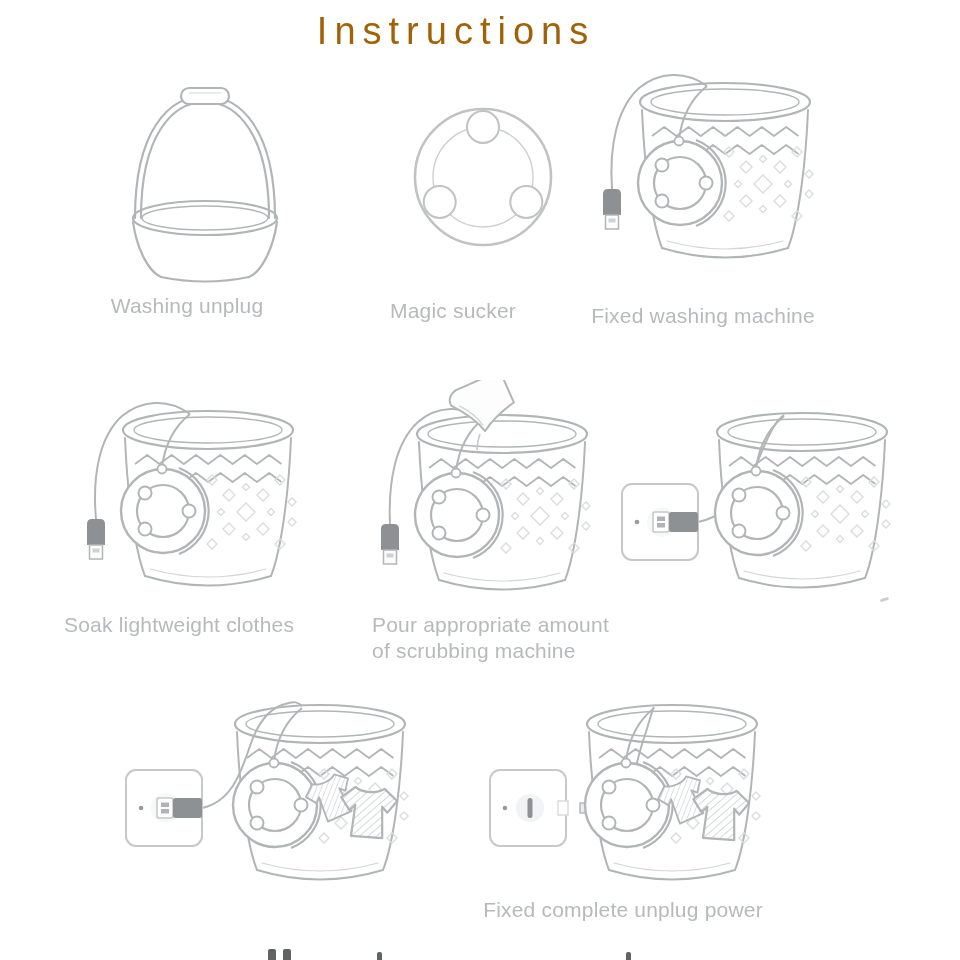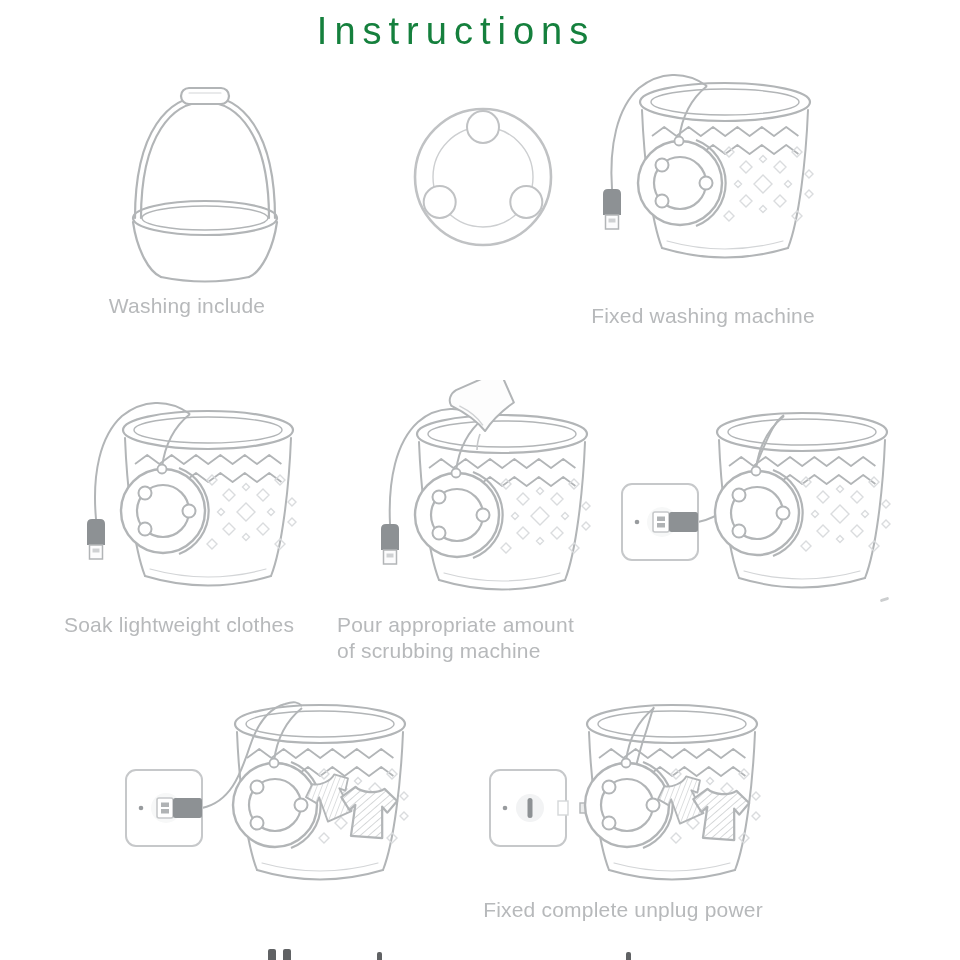--- a/index.html
+++ b/index.html
@@ -1,19 +1,19 @@
 <!DOCTYPE html>
 <html><head>
 <meta charset="utf-8">
 <style>
   html,body{margin:0;padding:0;background:#ffffff;}
   #canvas{position:relative;width:960px;height:960px;background:#ffffff;overflow:hidden;
           font-family:"Liberation Sans", sans-serif;}
   #title{position:absolute;left:0;top:10px;width:912px;text-align:center;
-         font-size:38px;font-weight:400;color:#15803d;letter-spacing:7px;margin:0;}
+         font-size:38px;font-weight:400;color:#a16207;letter-spacing:7px;margin:0;}
   .art{position:absolute;}
   .cap{position:absolute;width:300px;font-size:21px;line-height:26px;color:#b7b9bb;
        letter-spacing:0.2px;}
   .cap.center{text-align:center;}
   .cap.left{text-align:left;}
   .cutmark{position:absolute;background:#606264;border-radius:2px 2px 0 0;}
   .artifact{position:absolute;background:#cccecf;border-radius:2px;transform:rotate(-18deg);}
 </style>
 </head>
 <body>
@@ -107,26 +107,29 @@
         <circle cx="31.7" cy="100" r="16" fill="#ffffff" stroke="#c0c2c4" stroke-width="2"></circle>
         <circle cx="118.3" cy="100" r="16" fill="#ffffff" stroke="#c0c2c4" stroke-width="2"></circle>
       </symbol>
     </defs>
   </svg>
 
   <svg class="art" style="left:105px;top:70px" width="200" height="215" viewBox="0 0 200 215">
     <use href="#sym-bucket-handle" width="200" height="215"></use>
   </svg>
   <div class="cap center" style="left:37px;top:293px">
-    <div>Washing include</div>
+    <div>Washing unplug</div>
   </div>
 
   <svg class="art" style="left:408px;top:102px" width="150" height="150" viewBox="0 0 150 150">
     <use href="#sym-sucker" width="150" height="150"></use>
   </svg>
+  <div class="cap center" style="left:303px;top:298px">
+    <div>Magic sucker</div>
+  </div>
 
   <svg class="art" style="left:575px;top:68px" width="260" height="215" viewBox="0 0 260 215">
     <path d="M132 18 C110 2 84 4 64 20 C42 40 34 78 37 121" fill="none" stroke="#b2b5b7" stroke-width="2"></path>
     <use href="#sym-tub" x="20" y="2" width="240" height="210"></use>
     <g transform="translate(37,121)">
         <use href="#sym-usb-down"></use>
       </g>
   </svg>
   <div class="cap center" style="left:553px;top:303px">
     <div>Fixed washing machine</div>
@@ -148,21 +151,21 @@
     <use href="#sym-tub" x="20" y="22" width="240" height="210"></use>
     <g transform="translate(38,144)">
         <use href="#sym-usb-down"></use>
       </g>
     <g transform="translate(96,2) rotate(-12,30,25)">
       <path d="M4 18 C2 12 6 6 12 4 L50 -4 C56 -5 60 -2 61 4 L66 28 C52 34 40 42 32 50 C26 38 14 26 4 18 Z" fill="#fdfdfd" stroke="#b2b5b7" stroke-width="2" stroke-linejoin="round"></path>
       <path d="M12 20 C22 28 28 36 31 44" fill="none" stroke="#d0d2d4" stroke-width="1.4"></path>
     </g>
     <path d="M128 54 C126 60 125 65 125 70" fill="none" stroke="#c6c8ca" stroke-width="1.6"></path>
   </svg>
-  <div class="cap left" style="left:337px;top:612px">
+  <div class="cap left" style="left:372px;top:612px">
     <div>Pour appropriate amount</div>
     <div>of scrubbing machine</div>
   </div>
 
   <svg class="art" style="left:612px;top:398px" width="300" height="215" viewBox="0 0 300 215">
     <path d="M86 124 C118 118 136 88 148 58 C158 34 164 22 172 17" fill="none" stroke="#b2b5b7" stroke-width="2"></path>
     <g transform="translate(8,84)">
         <use href="#sym-socket-plugged"></use>
       </g>
     <use href="#sym-tub" x="60" y="2" width="240" height="210"></use>

